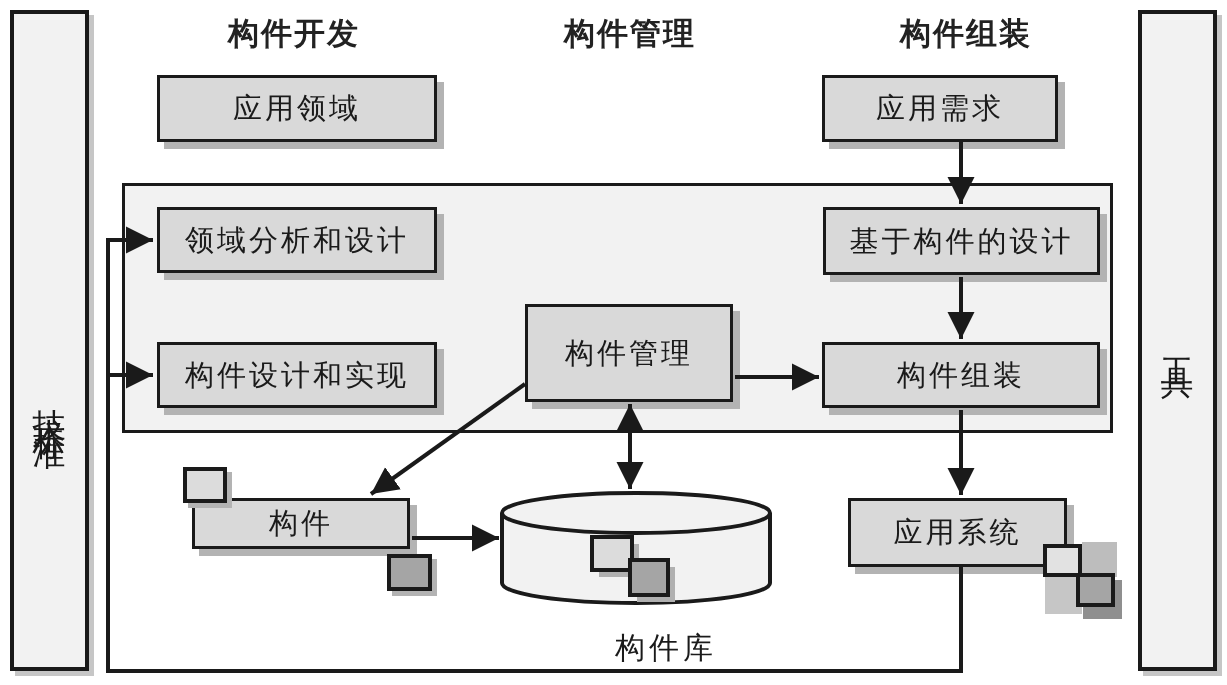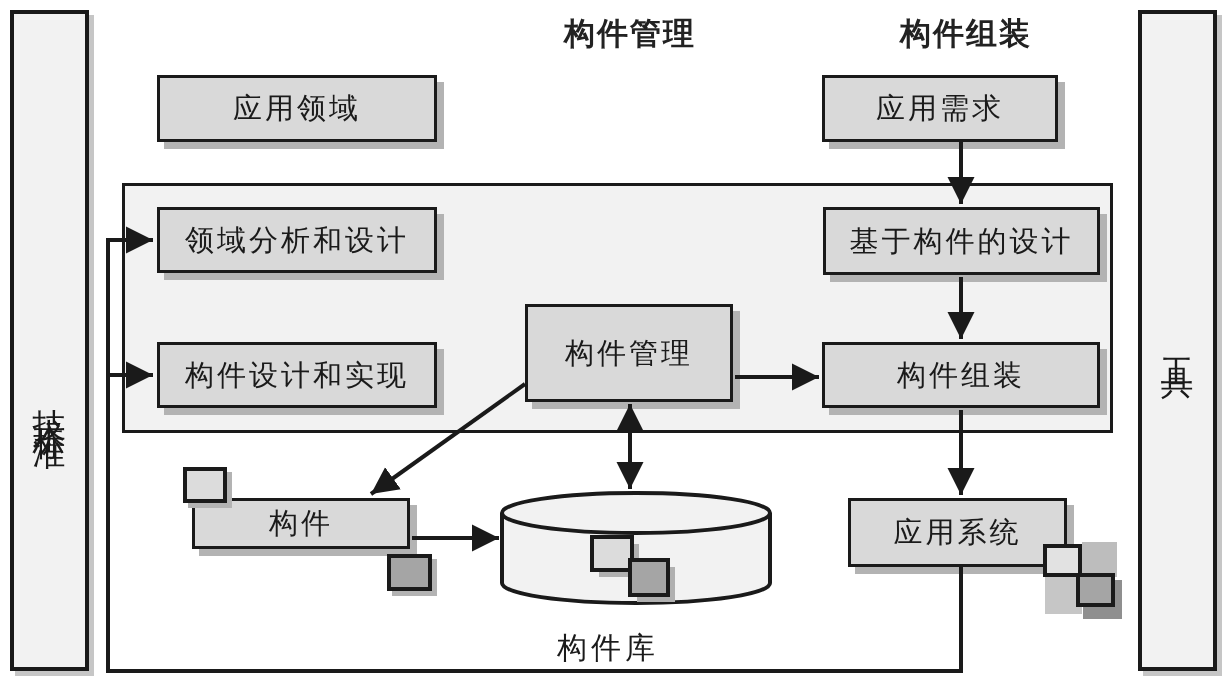--- a/index.html
+++ b/index.html
@@ -37,37 +37,38 @@
     box-shadow:7px 7px 0 #b3b3b3;display:flex;flex-direction:column;
     align-items:center;justify-content:center;text-align:center;
     font-size:29px;letter-spacing:3px;line-height:1.25;z-index:3;
   }
   
   .chip{
     position:absolute;border:4px solid #1a1a1a;box-sizing:border-box;z-index:4;
   }
   .bgsq{position:absolute;z-index:2;}
   .cyl-label{
-    position:absolute;left:557px;top:628px;width:160px;text-align:left;
+    position:absolute;left:557px;top:628px;width:160px;text-align:right;
     font-size:30px;letter-spacing:4px;z-index:3;
   }
   svg.connectors{position:absolute;left:0;top:0;z-index:5;pointer-events:none;}
 </style>
 </head>
 <body>
 
 <div class="canvas">
 
   <div class="vbar vbar-left">
     <div class="vtext">技术标准</div>
   </div>
   <div class="vbar vbar-right">
     <div class="vtext">工具</div>
   </div>
 
+  <div class="hdr" style="left:219px;">构件开发</div>
   <div class="hdr" style="left:555px;">构件管理</div>
   <div class="hdr" style="left:891px;">构件组装</div>
 
   <div class="box" style="left:157px;top:75px;width:280px;height:67px;">
     <span>应用领域</span>
   </div>
   <div class="box" style="left:822px;top:75px;width:236px;height:67px;">
     <span>应用需求</span>
   </div>
 

